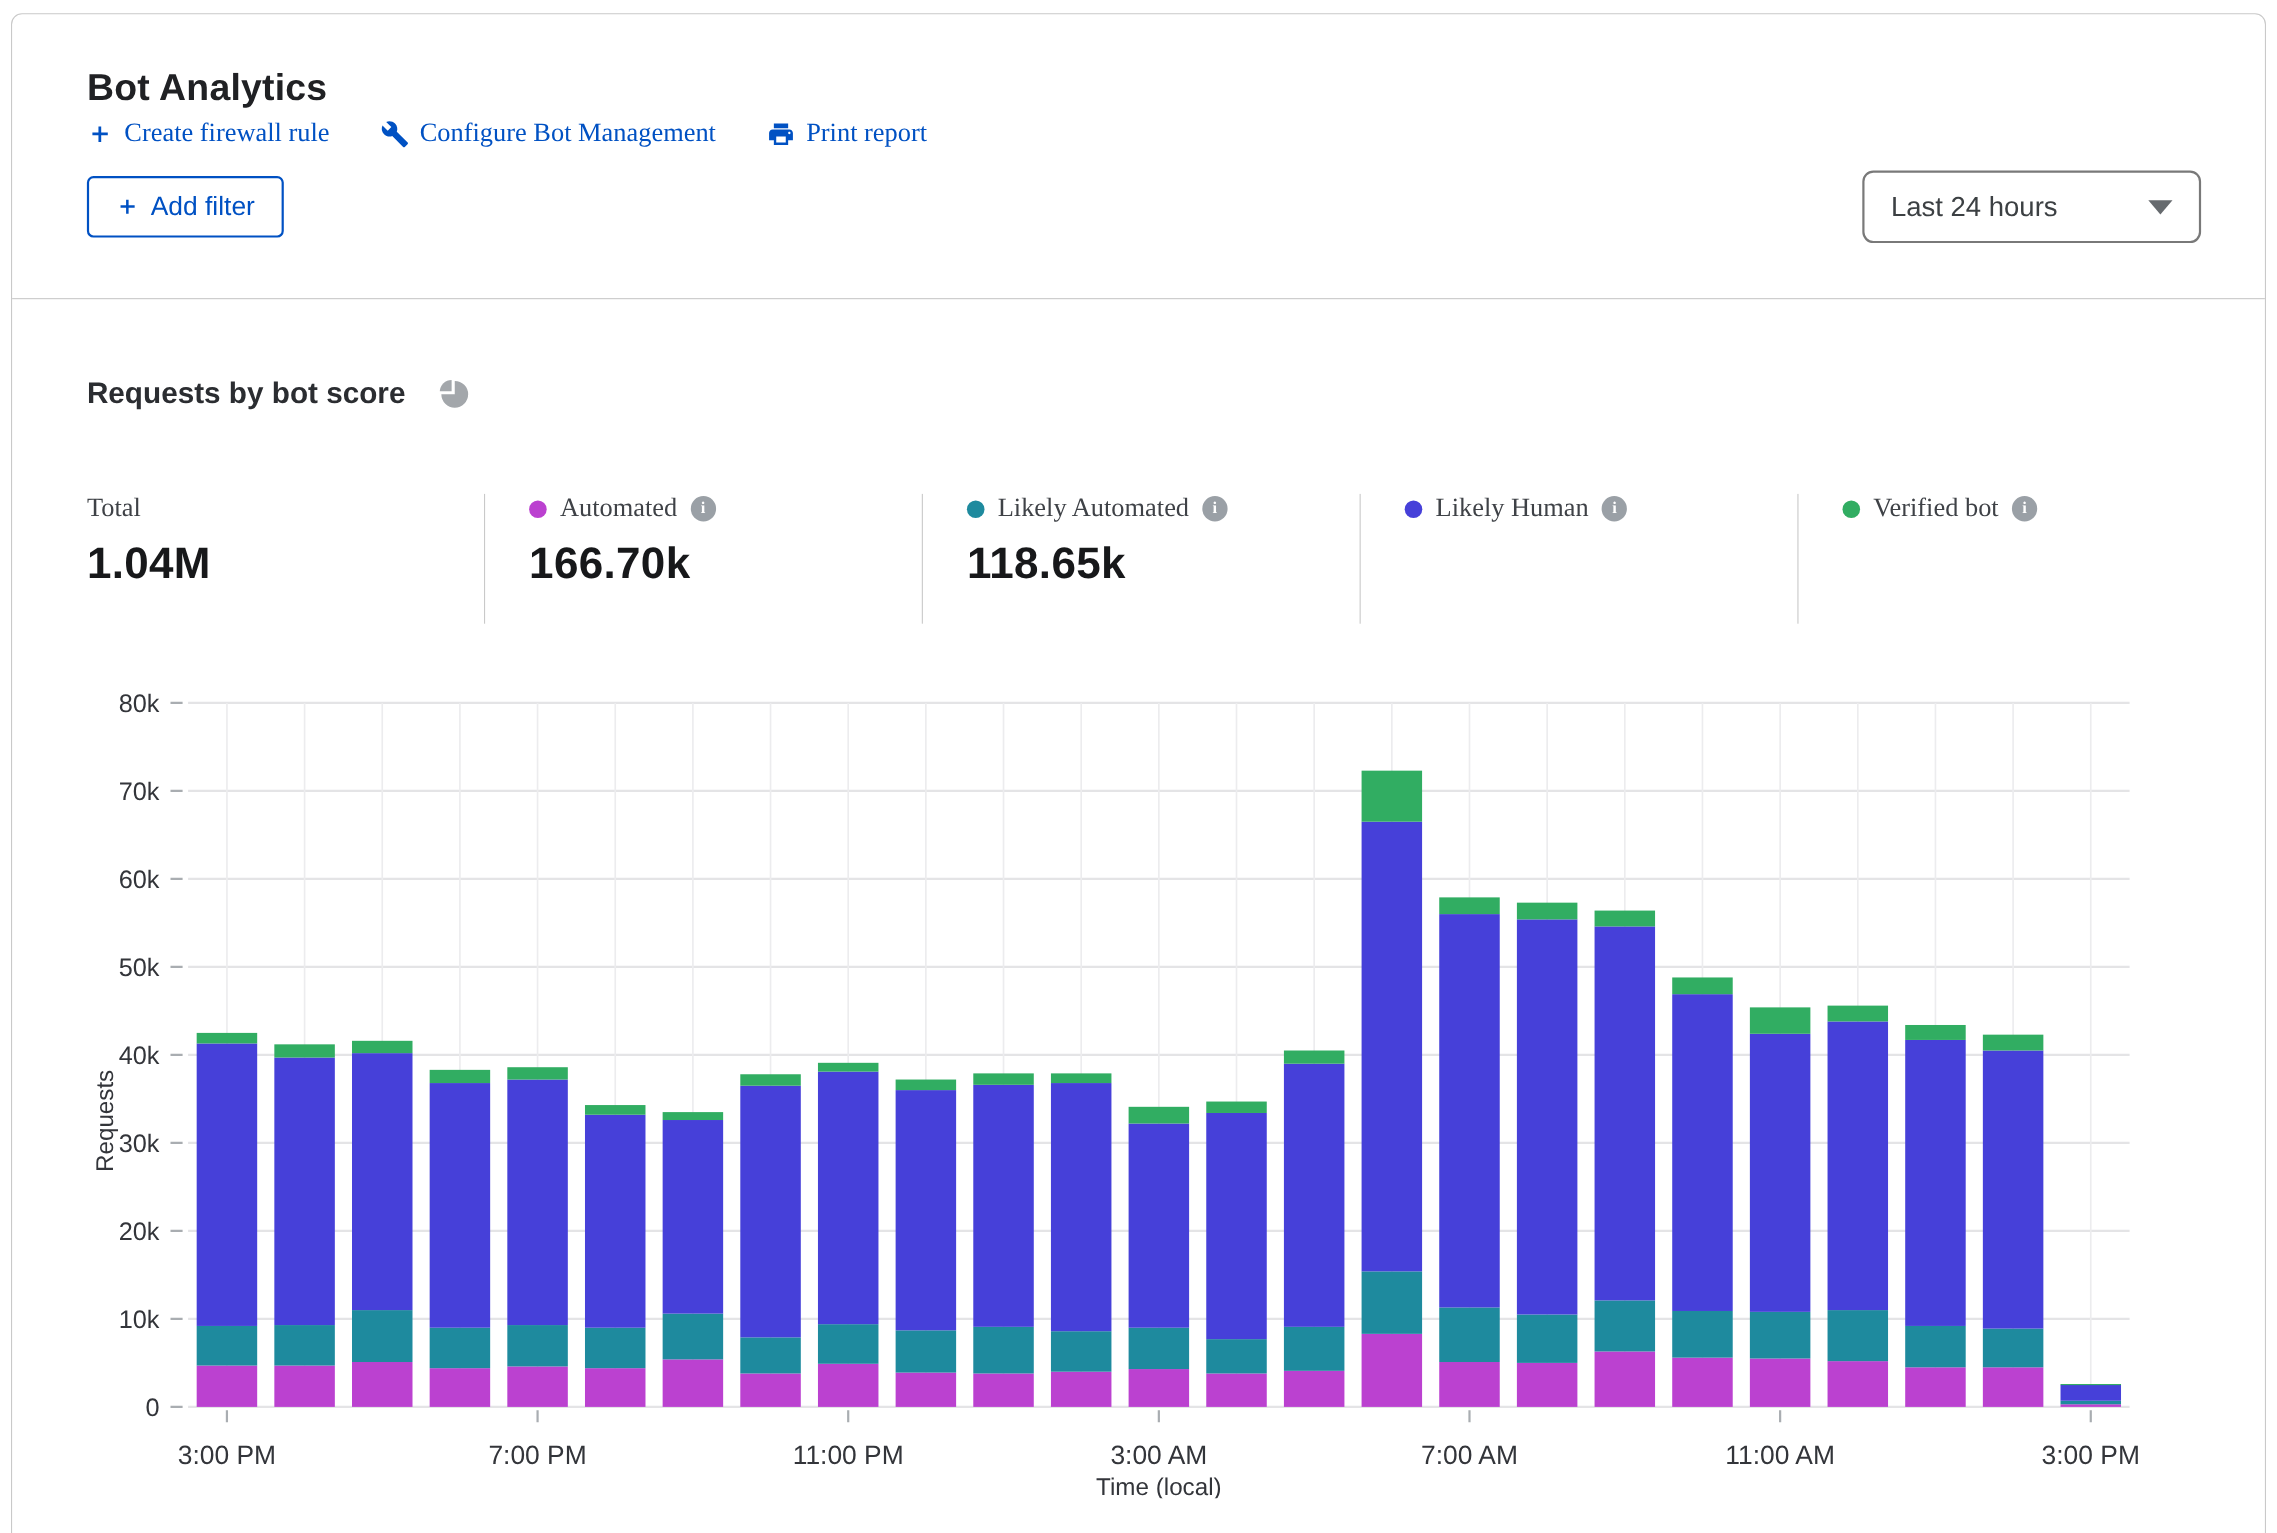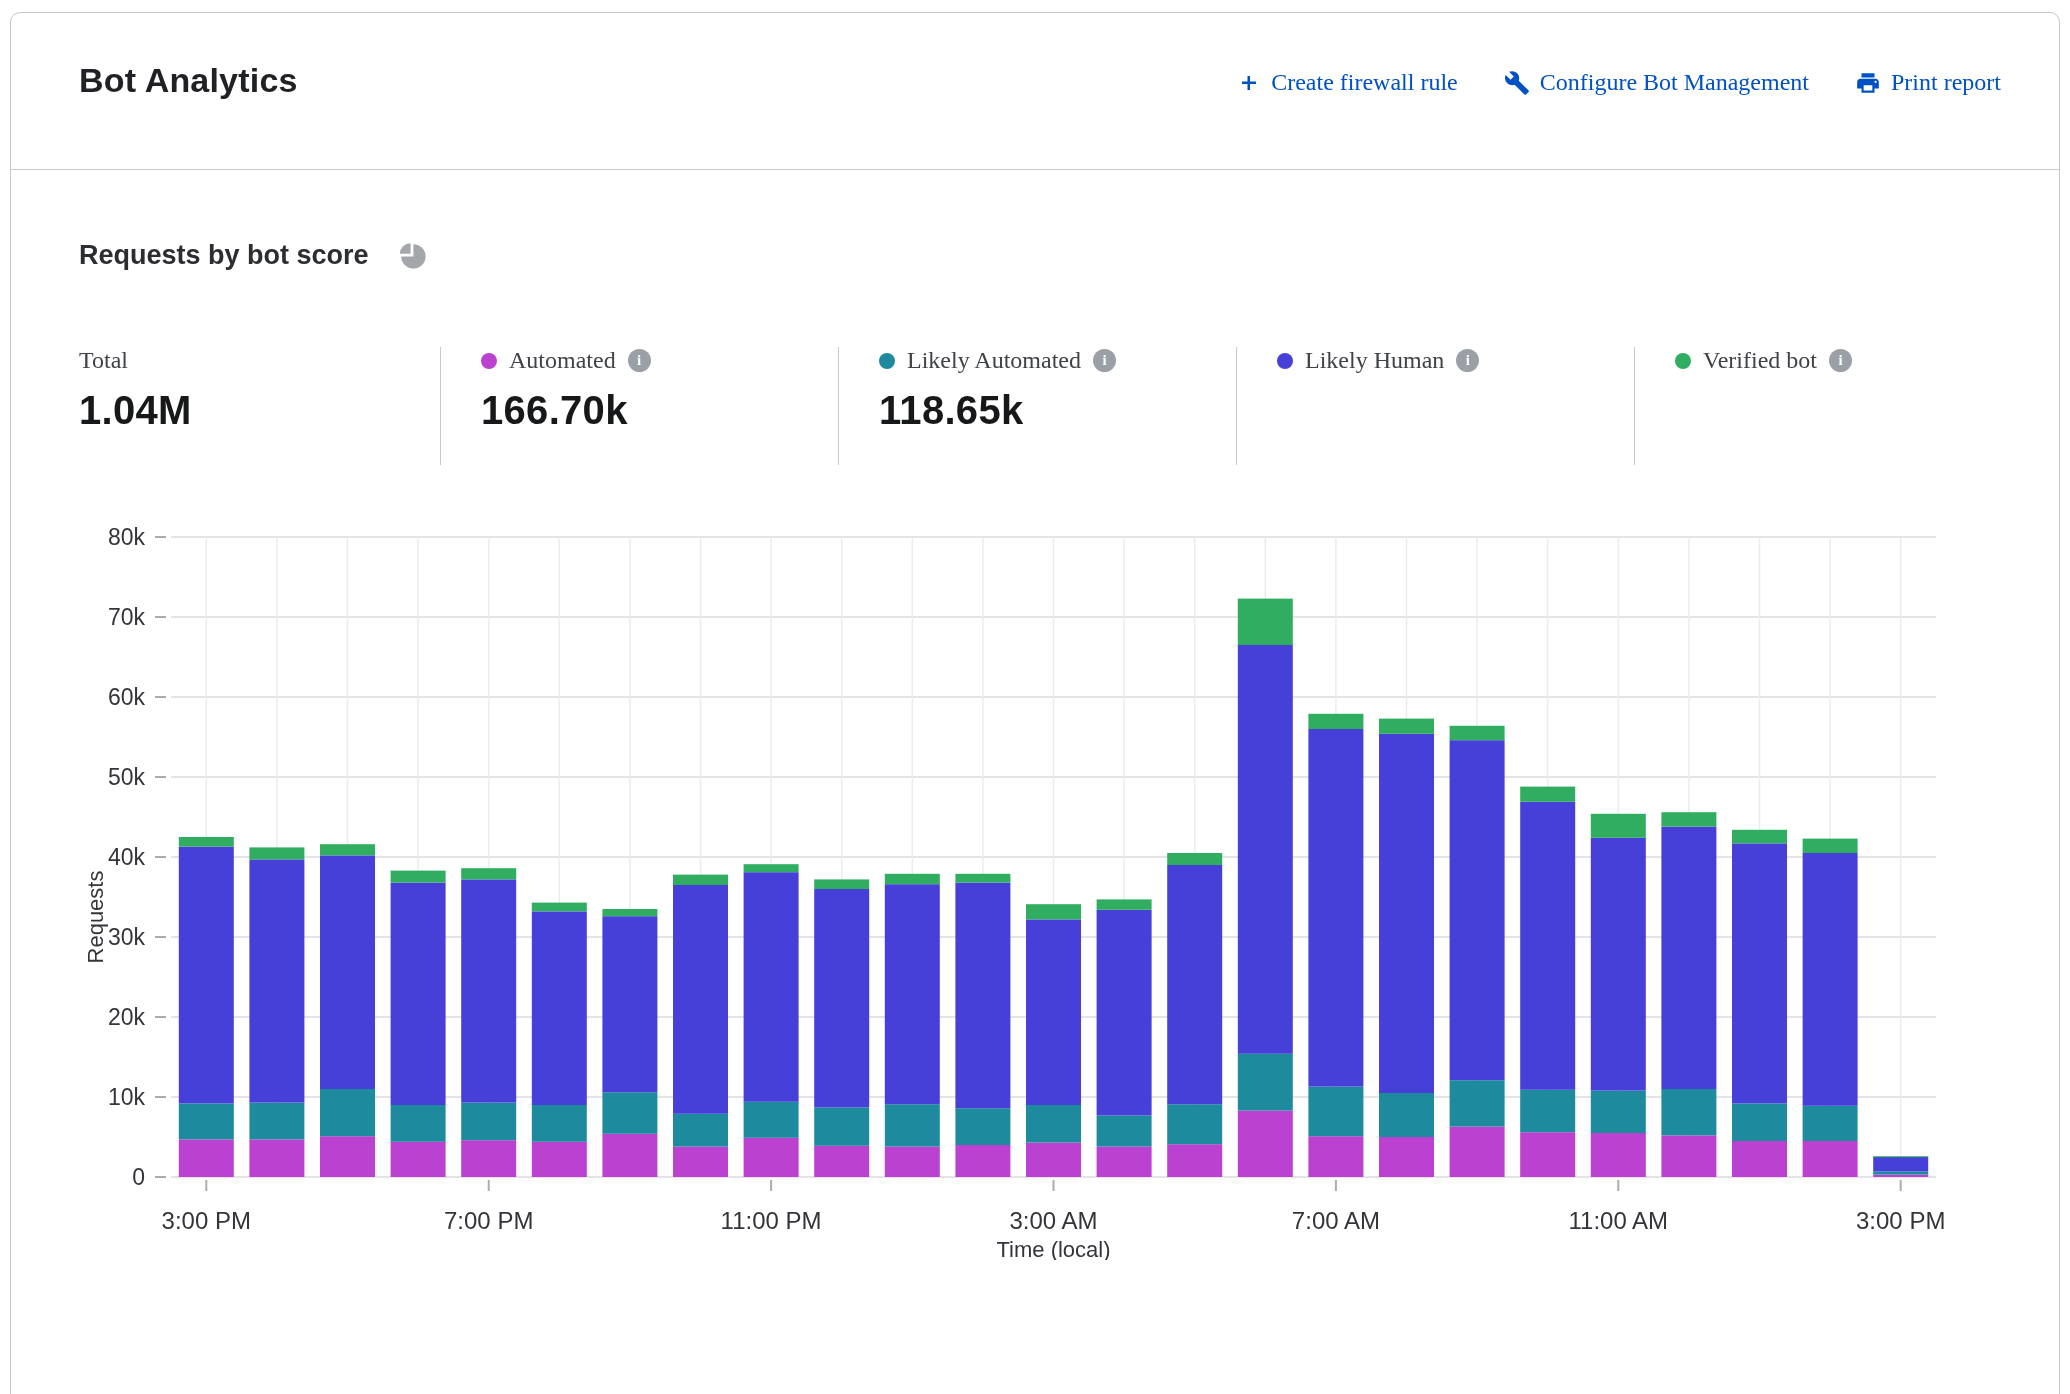--- a/index.html
+++ b/index.html
@@ -1,21 +1,21 @@
 <!DOCTYPE html>
 <html><head>
 <meta charset="utf-8">
 <style>
   html,body{margin:0;padding:0;background:#fff;}
   body{width:2070px;height:1394px;position:relative;overflow:hidden;
        font-family:"Liberation Sans", sans-serif;color:#1f2023;}
   .card{position:absolute;left:10px;top:12px;width:2048px;height:1500px;
         background:#fff;border:1px solid #c9c9c9;border-radius:10px;}
   .card-header{padding:48px 58px 50px 68px;border-bottom:1px solid #c9c9c9;}
-  .header-row{display:flex;justify-content:space-between;align-items:flex-start;height:58px;}
+  .header-row{display:flex;justify-content:space-between;align-items:flex-start;height:58px;flex-direction:column;}
   h1{margin:0;font-size:34px;font-weight:700;color:#202124;letter-spacing:.2px;}
   .actions{display:flex;gap:46px;align-items:center;padding-top:8px;font-family:Liberation Serif, serif;}
   .action-link{display:flex;align-items:center;gap:10px;color:#0051c3;font-size:24px;
                cursor:pointer;text-decoration:none;}
   .action-link svg{flex:0 0 auto;}
   .filter-row{margin-top:36px;display:flex;justify-content:space-between;align-items:center;}
   .btn-add-filter{display:flex;align-items:center;gap:10px;background:#fff;
                   border:2px solid #0051c3;border-radius:6px;color:#0051c3;
                   font-size:24px;font-family:inherit;padding:12px 24px;cursor:pointer;}
   .select{width:256px;height:62px;border:2px solid #797979;border-radius:10px;
@@ -60,20 +60,32 @@
               <path d="M22.7 19l-9.1-9.1c.9-2.3.4-5-1.5-6.9-2-2-5-2.4-7.4-1.3L9 6 6 9 1.6 4.7C.4 7.1.9 10.1 2.9 12.1c1.9 1.9 4.6 2.4 6.9 1.5l9.1 9.1c.4.4 1 .4 1.4 0l2.3-2.3c.5-.4.5-1.1.1-1.4z"></path>
             </svg>
           <span>Configure Bot Management</span>
         </a>
         <a class="action-link">
           <svg width="26" height="26" viewBox="0 0 24 24" fill="#0051c3">
               <path d="M19 8H5c-1.66 0-3 1.34-3 3v6h4v4h12v-4h4v-6c0-1.66-1.34-3-3-3zm-3 11H8v-5h8v5zm3-7c-.55 0-1-.45-1-1s.45-1 1-1 1 .45 1 1-.45 1-1 1zm-1-9H6v4h12V3z"></path>
             </svg>
           <span>Print report</span>
         </a>
+      </div>
+    </div>
+    <div class="filter-row">
+      <button class="btn-add-filter">
+        <svg width="22" height="22" viewBox="0 0 24 24" fill="#0051c3">
+            <path d="M19 13h-6v6h-2.5v-6H5v-2.5h5.5V5H13v5.5h6V13z"></path>
+          </svg>
+        <span>Add filter</span>
+      </button>
+      <div class="select">
+        <span>Last 24 hours</span>
+        <span class="caret"></span>
       </div>
     </div>
   </div>
 
   <div class="card-body">
     <div class="section-title-row">
       <h2>Requests by bot score</h2>
       <svg width="30" height="30" viewBox="0 0 32 32">
         <path fill="#a3a7ab" d="M17.5 16.5 L17.5 3.5 A13 13 0 1 1 4.5 16.5 Z"></path>
         <path fill="#a3a7ab" d="M14.5 13.5 L14.5 2.5 A11.5 11.5 0 0 0 3 13.5 Z"></path>

